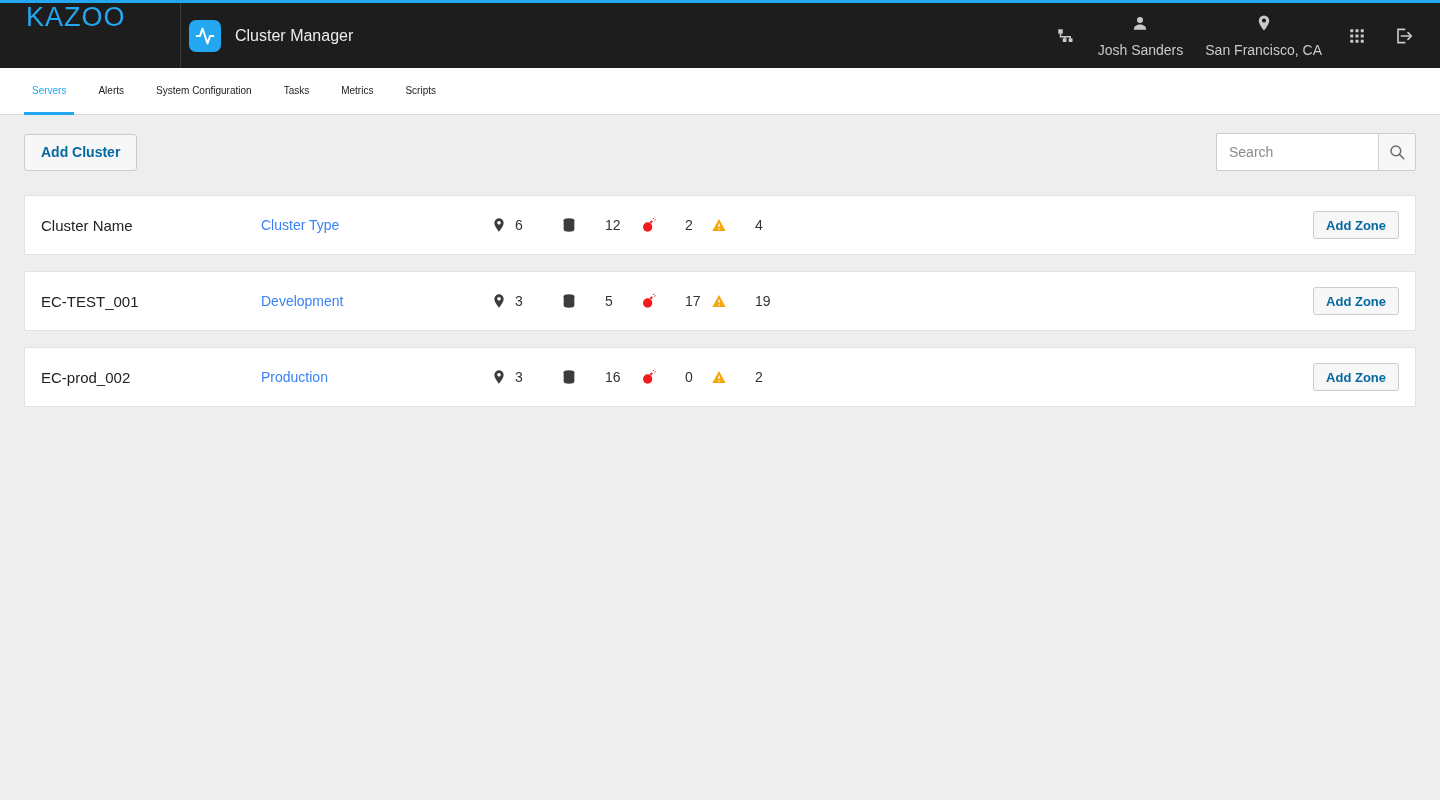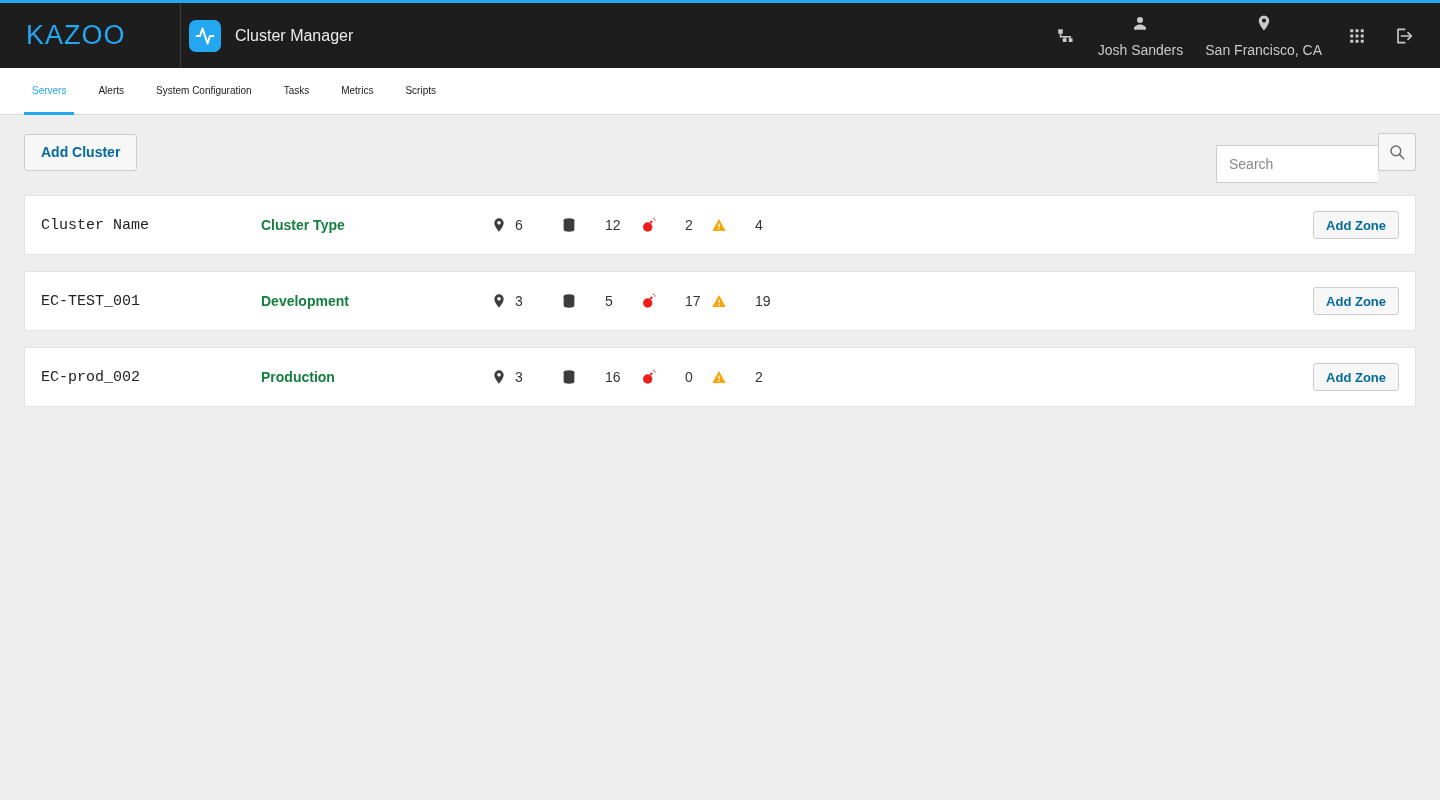--- a/index.html
+++ b/index.html
@@ -25,21 +25,21 @@
     overflow:hidden;
   }
   
   .accent-bar{height:3px;background:var(--accent);}
   
   .topbar{
     height:65px;background:var(--topbar-bg);color:#e5e5e5;
     display:flex;align-items:center;
   }
   .brand{
-    height:100%;display:flex;align-items:center;
+    height:100%;display:flex;
     padding:0 26px;border-right:1px solid #3a3a3a;
   }
   .brand svg text{fill:var(--accent);}
   .app-badge{
     display:flex;align-items:center;gap:14px;margin-left:8px;
   }
   .app-badge .tile{
     width:32px;height:32px;border-radius:7px;background:var(--accent);
     display:flex;align-items:center;justify-content:center;
   }
@@ -67,36 +67,36 @@
   .btn{
     height:37px;padding:0 16px;border:1px solid var(--btn-border);
     background:var(--btn-bg);color:#0369a1;font-size:14px;border-radius:3px;
     display:inline-flex;align-items:center;cursor:pointer;font-weight:bold;
   }
   .btn.small{height:28px;padding:0 12px;font-size:13px;text-align:right;}
   .toolbar-spacer{flex:1;}
   .searchwrap{display:flex;height:38px;}
   .searchwrap input{
     width:162px;height:100%;border:1px solid var(--btn-border);border-right:none;
-    padding:0 12px;font-size:14px;color:#444;background:#fff;outline:none;border-radius:2px 0 0 2px;margin-top:12px;
+    padding:0 12px;font-size:14px;color:#444;background:#fff;outline:none;border-radius:2px 0 0 2px;
   }
   .searchwrap input::placeholder{color:#8a8a8a;}
   .searchwrap .sbtn{
     width:38px;height:100%;border:1px solid var(--btn-border);background:var(--btn-bg);
     display:flex;align-items:center;justify-content:center;cursor:pointer;border-radius:0 2px 2px 0;
   }
   
   .cluster-list{padding:24px 24px 0 24px;display:flex;flex-direction:column;gap:16px;}
   .cluster-row{
     background:#fff;border:1px solid #e2e2e2;border-radius:2px;
     height:60px;display:flex;align-items:center;padding:0 16px;
     box-shadow:0 0 0 rgba(0,0,0,0);
   }
-  .col-name{width:220px;font-size:15px;color:#222;font-family:Liberation Mono, monospace;}
-  .col-type{width:230px;font-size:14px;color:#15803d;font-weight:bold;}
+  .col-name{width:220px;font-size:15px;color:#222;}
+  .col-type{width:230px;font-size:14px;color:#3b82f6;}
   .stat{display:flex;align-items:center;gap:8px;font-size:14px;color:#333;}
   .stat + .stat{margin-left:0;gap:28px;}
   .stat-pin{width:70px;}
   .stat-db{width:80px;}
   .stat-crit{width:70px;}
   .stat-warn{width:70px;}
   .row-spacer{flex:1;}
   
   .ico{display:inline-flex;align-items:center;justify-content:center;}
 </style>

